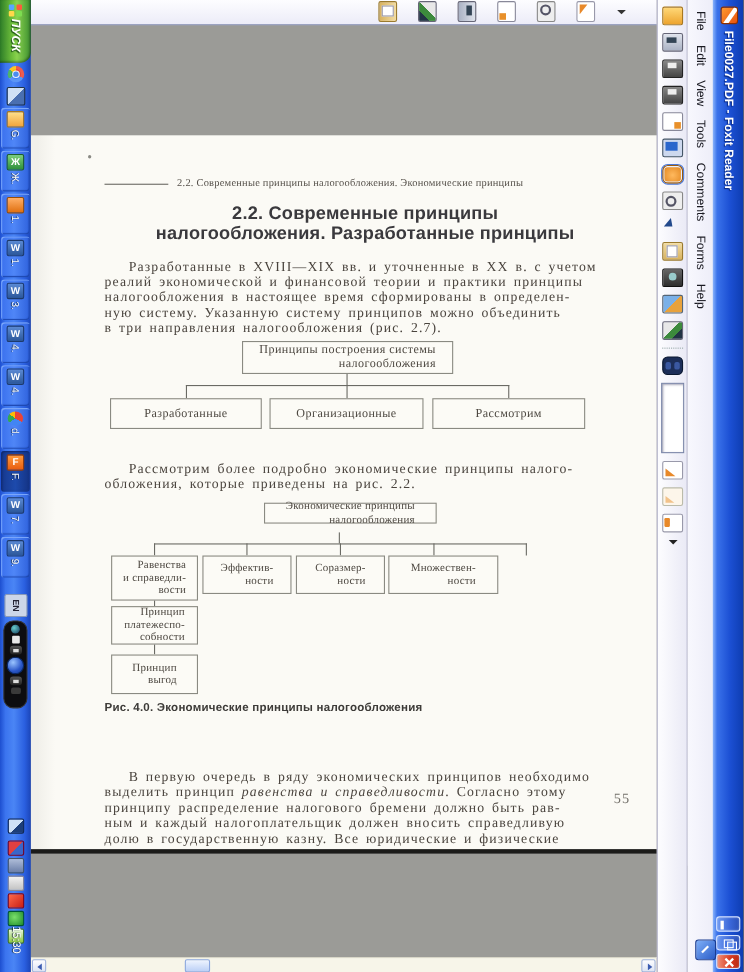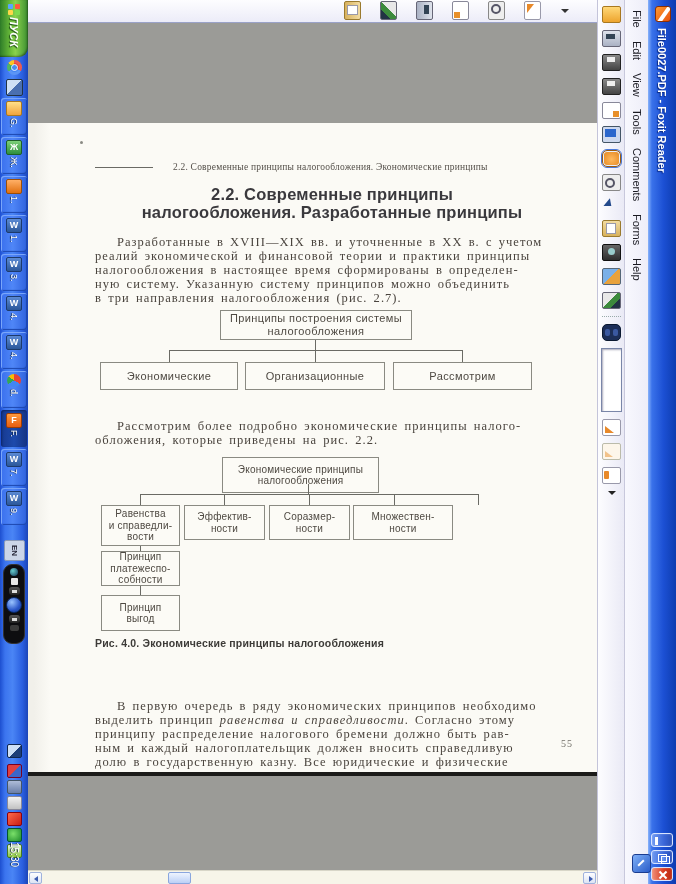--- a/index.html
+++ b/index.html
@@ -131,53 +131,53 @@
   .tt-icons .tbi{transform:rotate(90deg);}
   .tt-chevron{width:0;height:0;border-top:4px solid #333;border-left:4px solid transparent;border-right:4px solid transparent;margin-left:2px;cursor:pointer;}
 
   
   .doc-area{position:absolute;left:28px;top:22px;width:569px;height:848px;background:#9b9b97;z-index:1;}
   .page{position:absolute;left:0;top:101px;width:569px;height:649px;
         background:linear-gradient(90deg,#f1f0ea 0 6px,#fbfaf5 22px);
         border-bottom:4px solid #1b1b19;}
   .speck{position:absolute;left:52px;top:18px;width:3px;height:3px;border-radius:50%;background:#8a8a84;}
   .run-head{position:absolute;left:67px;top:39px;width:474px;display:flex;align-items:center;
-            font-family:"Liberation Serif",serif;font-size:9.5px;color:#55504a;letter-spacing:.2px;gap:12px;}
+            font-family:"Liberation Serif",serif;font-size:9.5px;color:#55504a;letter-spacing:.2px;}
   .rh-line{display:inline-block;width:58px;height:1px;background:#6a6a64;margin-right:8px;flex:none;}
   .doc-title{position:absolute;left:47px;width:514px;text-align:center;
              font-weight:bold;font-size:16.5px;color:#3a393d;letter-spacing:.2px;}
   .t1{top:62px;} .t2{top:80px;}
   .para{position:absolute;left:67px;width:478px;font-family:"Liberation Serif",serif;
         font-size:12.5px;line-height:14px;color:#4a443e;letter-spacing:1.05px;word-spacing:2px;
         white-space:pre-line;text-indent:22px;}
   .p1{top:112px;} .p2{top:296px;} .p3{top:532px;margin-top:44px;}
-  .pagenum{position:absolute;left:67px;top:615px;width:478px;text-align:right;
-           font-family:"Liberation Serif",serif;font-size:10px;color:#73706a;letter-spacing:1px;}
+  .pagenum{position:absolute;left:67px;top:595px;width:478px;text-align:right;
+           font-family:"Liberation Serif",serif;font-size:13px;color:#73706a;letter-spacing:1px;}
   .fig-box{position:absolute;background:#fcfbf6;border:1px solid #8a8a82;box-sizing:border-box;
-           display:flex;align-items:center;justify-content:center;text-align:center;
-           font-family:Liberation Sans, sans-serif;color:#4e4942;white-space:pre-line;}
+           display:flex;align-items:center;justify-content:center;text-align:right;
+           font-family:Liberation Serif, serif;color:#4e4942;white-space:pre-line;}
   .fb1{font-size:11px;line-height:13px;letter-spacing:.4px;}
   .fb2{font-size:10px;line-height:11.5px;letter-spacing:.2px;}
   .fig-line{position:absolute;background:#6a6a64;}
   .fig-cap{position:absolute;left:67px;font-weight:bold;font-size:10.5px;color:#3d3b38;letter-spacing:.2px;}
 
   
   .f1-root{left:192px;top:187px;width:192px;height:30px;}
   .f1-stem{left:287px;top:217px;width:1px;height:10px;}
   .f1-hbar{left:141px;top:227px;width:294px;height:1px;}
   .f1-s1{left:141px;top:227px;width:1px;height:12px;}
   .f1-s2{left:287px;top:227px;width:1px;height:12px;}
   .f1-s3{left:434px;top:227px;width:1px;height:12px;}
   .f1-b1{left:72px;top:239px;width:138px;height:28px;}
   .f1-b2{left:217px;top:239px;width:140px;height:28px;}
   .f1-b3{left:365px;top:239px;width:139px;height:28px;}
   .f1-cap{top:272px;}
 
   
-  .f2-root{left:194px;top:334px;width:157px;height:36px;}
+  .f2-root{left:212px;top:334px;width:157px;height:19px;}
   .f2-stem{left:280px;top:361px;width:1px;height:10px;}
   .f2-hbar{left:112px;top:371px;width:339px;height:1px;}
   .f2-s1{left:112px;top:371px;width:1px;height:11px;}
   .f2-s2{left:196px;top:371px;width:1px;height:11px;}
   .f2-s3{left:281px;top:371px;width:1px;height:11px;}
   .f2-s4{left:366px;top:371px;width:1px;height:11px;}
   .f2-s5{left:450px;top:371px;width:1px;height:11px;}
   .f2-b1{left:73px;top:382px;width:79px;height:41px;}
   .f2-b2{left:156px;top:382px;width:81px;height:35px;}
   .f2-b3{left:241px;top:382px;width:81px;height:35px;}
@@ -331,21 +331,21 @@
 ную систему. Указанную систему принципов можно объединить
 в три направления налогообложения (рис. 2.7).</div>
 
       <div class="fig-box fb1 f1-root">Принципы построения системы
 налогообложения</div>
       <span class="fig-line f1-stem"></span>
       <span class="fig-line f1-hbar"></span>
       <span class="fig-line f1-s1"></span>
       <span class="fig-line f1-s2"></span>
       <span class="fig-line f1-s3"></span>
-      <div class="fig-box fb1 f1-b1">Экономические</div>
+      <div class="fig-box fb1 f1-b1">Разработанные</div>
       <div class="fig-box fb1 f1-b2">Организационные</div>
       <div class="fig-box fb1 f1-b3">Рассмотрим</div>
 
       <div class="para p2">Рассмотрим более подробно экономические принципы налого-
 обложения, которые приведены на рис. 2.2.</div>
 
       <div class="fig-box fb2 f2-root">Экономические принципы
 налогообложения</div>
       <span class="fig-line f2-stem"></span>
       <span class="fig-line f2-hbar"></span>

